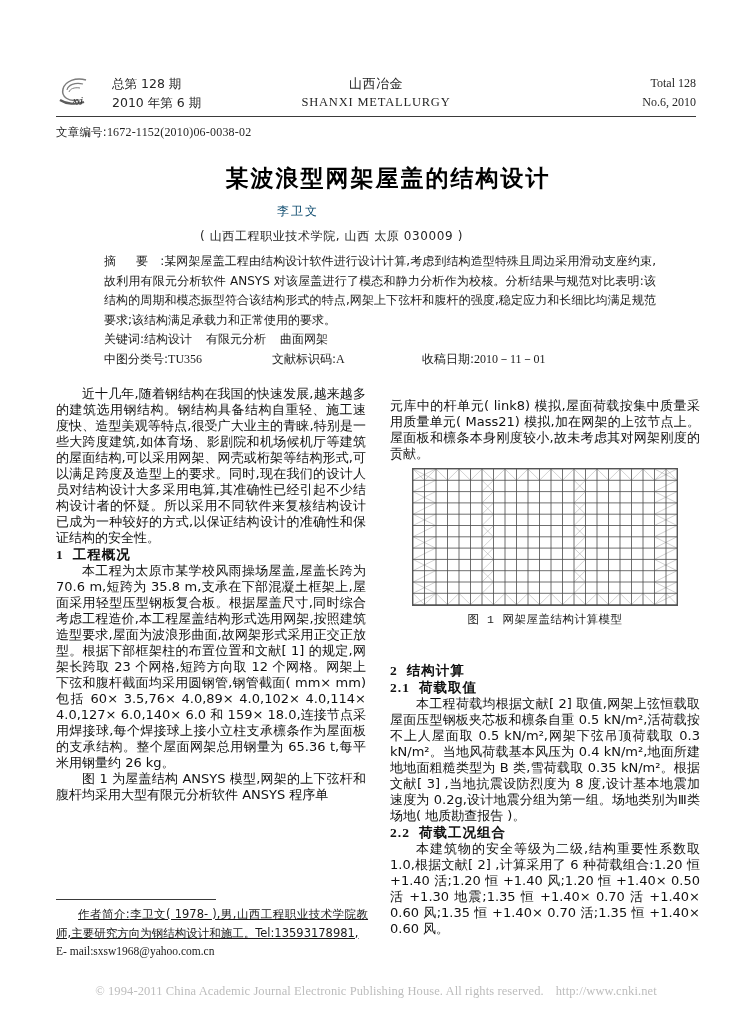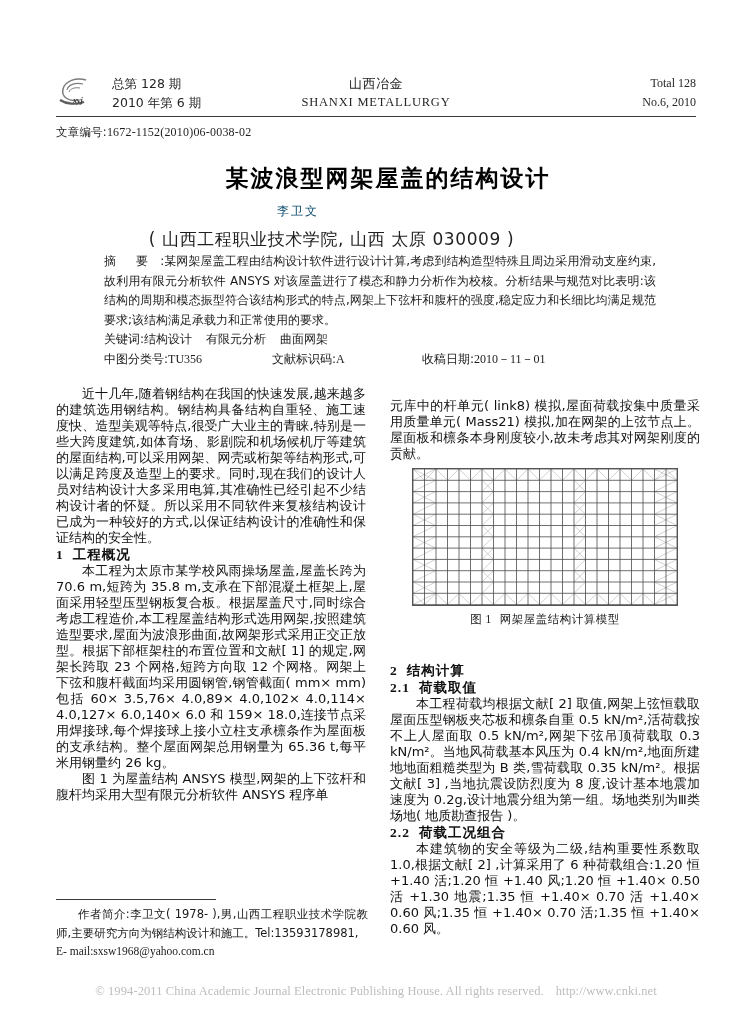--- a/index.html
+++ b/index.html
@@ -119,21 +119,21 @@
     font-size: 12px;
     letter-spacing: 2px;
     color: #0c4a6e;
   }
   .affil {
     position: absolute;
     left: 0;
     top: 228px;
     width: 663px;
     text-align: center;
-    font-size: 17px;
+    font-size: 12px;
     letter-spacing: 0.6px;
     color: #1f1f1f;
   }
 
   
   .absblock {
     position: absolute;
     left: 104px;
     top: 252px;
     width: 552px;
@@ -218,21 +218,21 @@
     overflow: hidden;
   }
   .figcap {
     margin-top: 6px;
     text-align: center;
     font-size: 11.5px;
     color: #1a1a1a;
     letter-spacing: 0.5px;
   }
   .figcap .fnum {
-    font-family: Liberation Serif, serif;
+    font-family: Liberation Mono, monospace;
     margin-right: 8px;
     margin-top: 21px;
   }
 
   
   .fn-rule {
     position: absolute;
     left: 56px;
     top: 899px;
     width: 160px;
@@ -241,21 +241,21 @@
   .footnote {
     position: absolute;
     left: 56px;
     top: 905px;
     width: 312px;
     font-size: 11.5px;
     line-height: 18.6px;
     text-align: justify;
     color: #1a1a1a;
   }
-  .footnote .ind { text-indent: 22px; }
+  .footnote .ind { text-indent: 22px; text-decoration: underline; }
 
   
   .cnki {
     position: absolute;
     left: 0;
     top: 984px;
     width: 752px;
     text-align: center;
     font-family: "Liberation Serif", "DejaVu Serif", serif;
     font-size: 12.5px;

